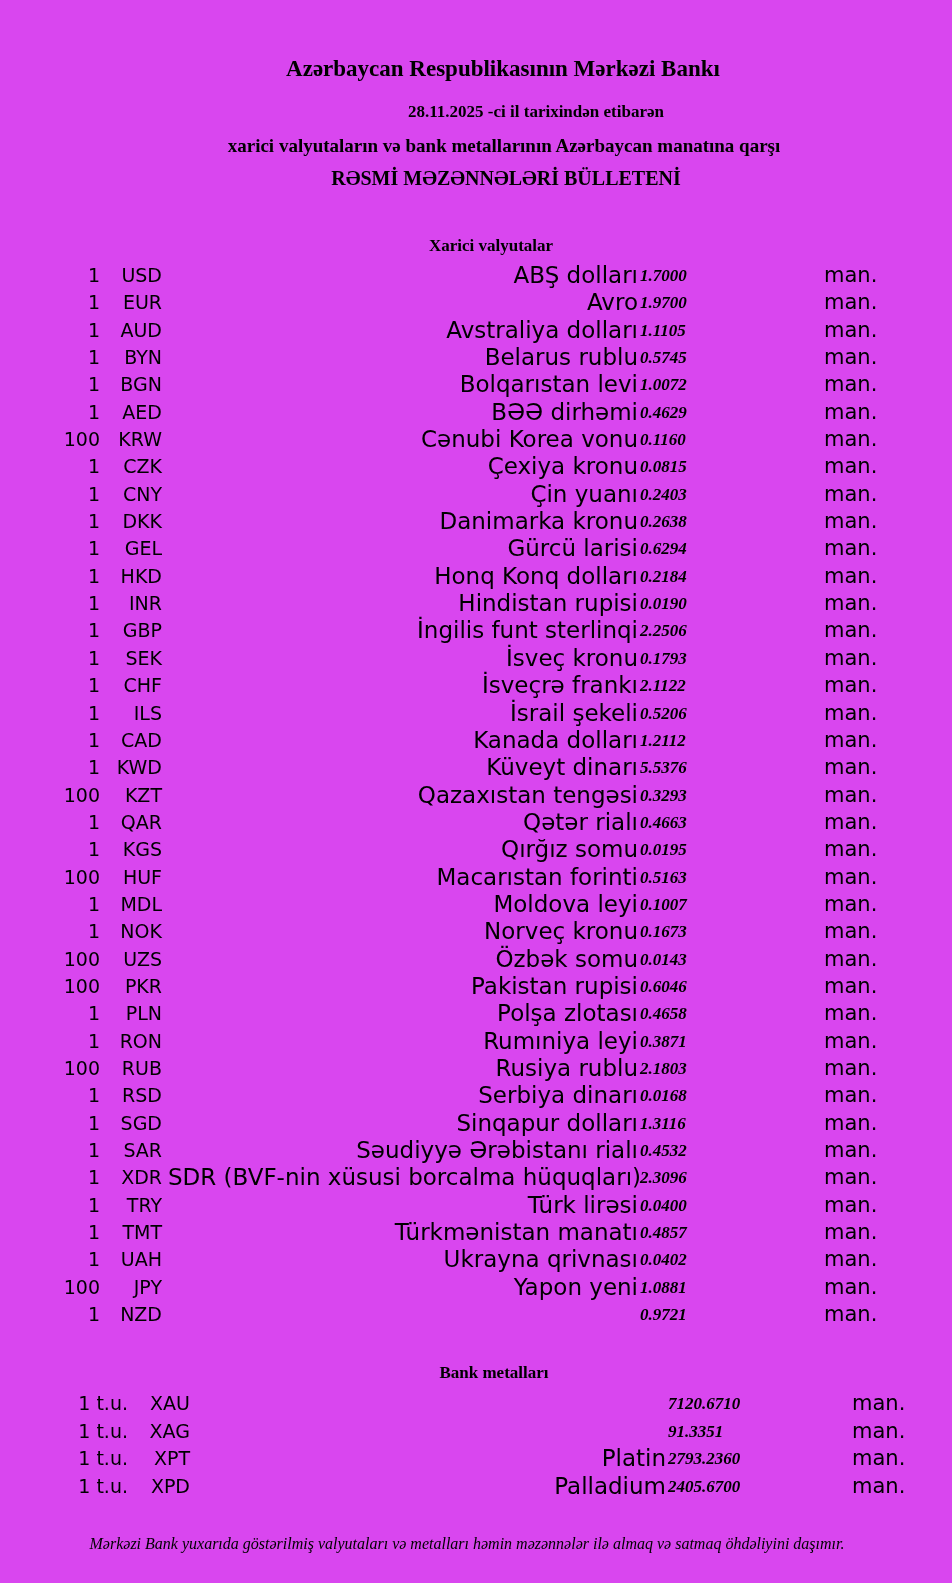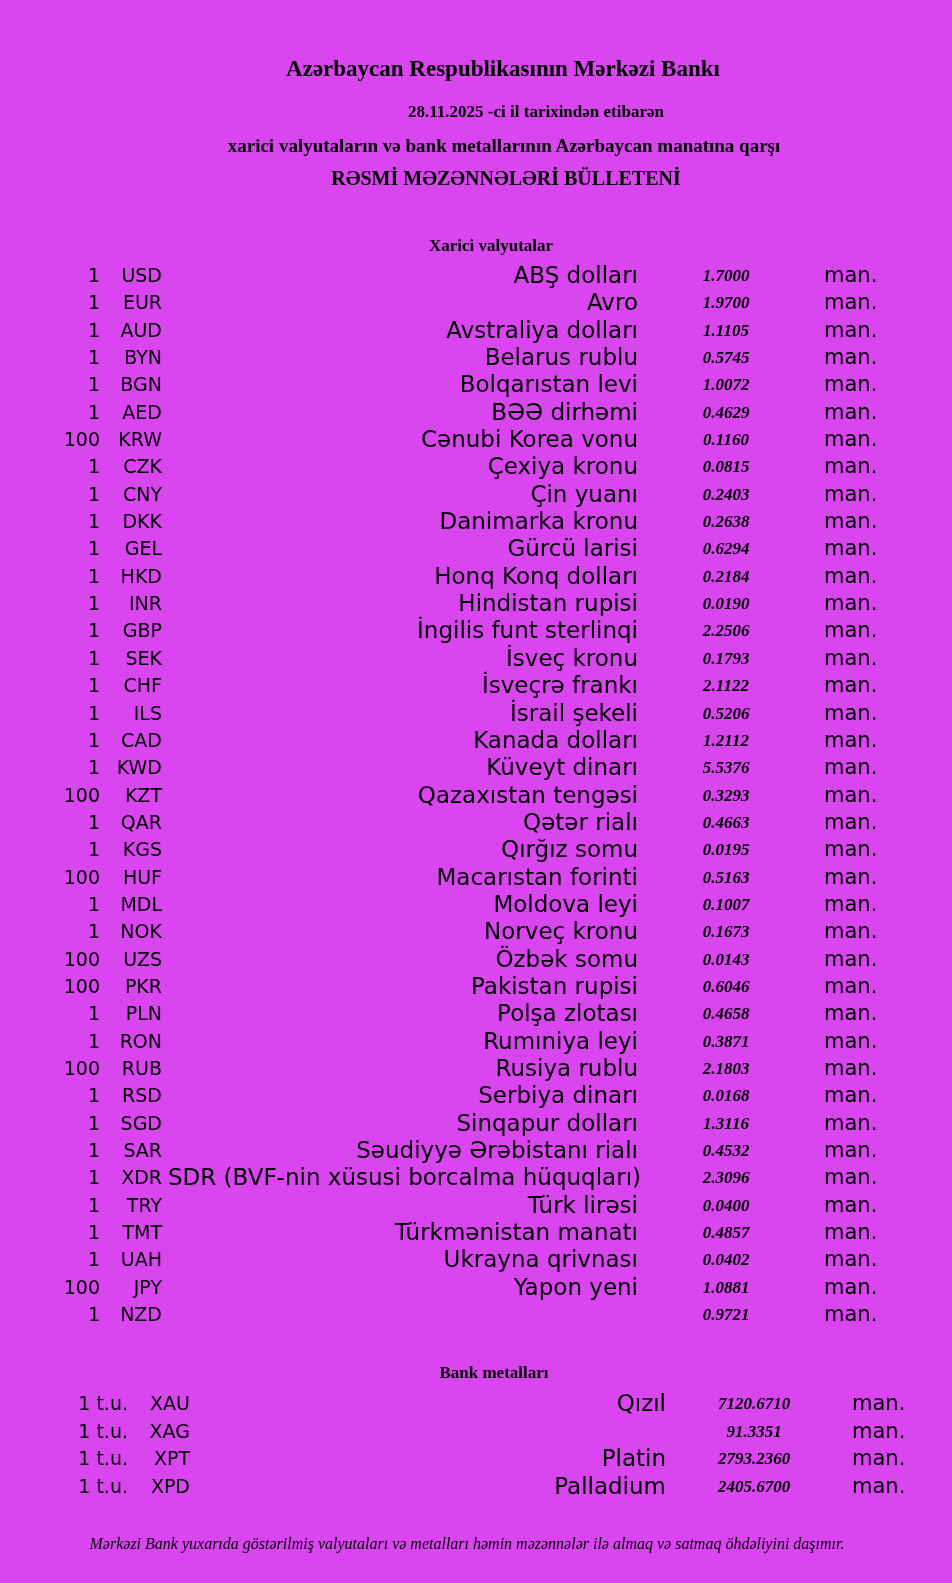--- a/index.html
+++ b/index.html
@@ -24,21 +24,21 @@
 
   .rows{position:absolute;left:0;width:952px;}
   .currency-rows{top:262px;}
   .metal-rows{top:1390px;margin-left:28px;}
   .row{position:relative;height:27.35px;line-height:27.35px;white-space:nowrap;}
   .metal-rows .row{height:27.5px;line-height:27.5px;}
   .cell{position:absolute;top:0;}
   .qty{left:0;width:100px;text-align:right;font-size:19px;}
   .code{left:106px;width:56px;text-align:right;font-size:19px;}
   .name{left:168px;width:470px;text-align:right;font-size:23px;}
-  .rate{left:640px;width:172px;text-align:center;
+  .rate{left:640px;width:172px;text-align:left;
         font-family:"Liberation Serif","DejaVu Serif",serif;
         font-style:italic;font-weight:bold;font-size:17px;}
   .unit{left:824px;font-size:21px;}
 
   .footer-note{top:1535px;left:-9px;width:952px;font-style:italic;font-size:16px;}
 </style>
 </head>
 <body>
 
 <div class="page">
@@ -327,21 +327,20 @@
     <span class="cell unit">man.</span>
   </div>
     </div>
 
   <div class="abs center serif section-title st-metals">Bank metalları</div>
 
   <div class="rows metal-rows">
       <div class="row">
     <span class="cell qty">1 t.u.</span>
     <span class="cell code">XAU</span>
-    <span class="cell name">Qızıl</span>
     <span class="cell rate">7120.6710</span>
     <span class="cell unit">man.</span>
   </div>
       <div class="row">
     <span class="cell qty">1 t.u.</span>
     <span class="cell code">XAG</span>
     <span class="cell rate">91.3351</span>
     <span class="cell unit">man.</span>
   </div>
       <div class="row">

